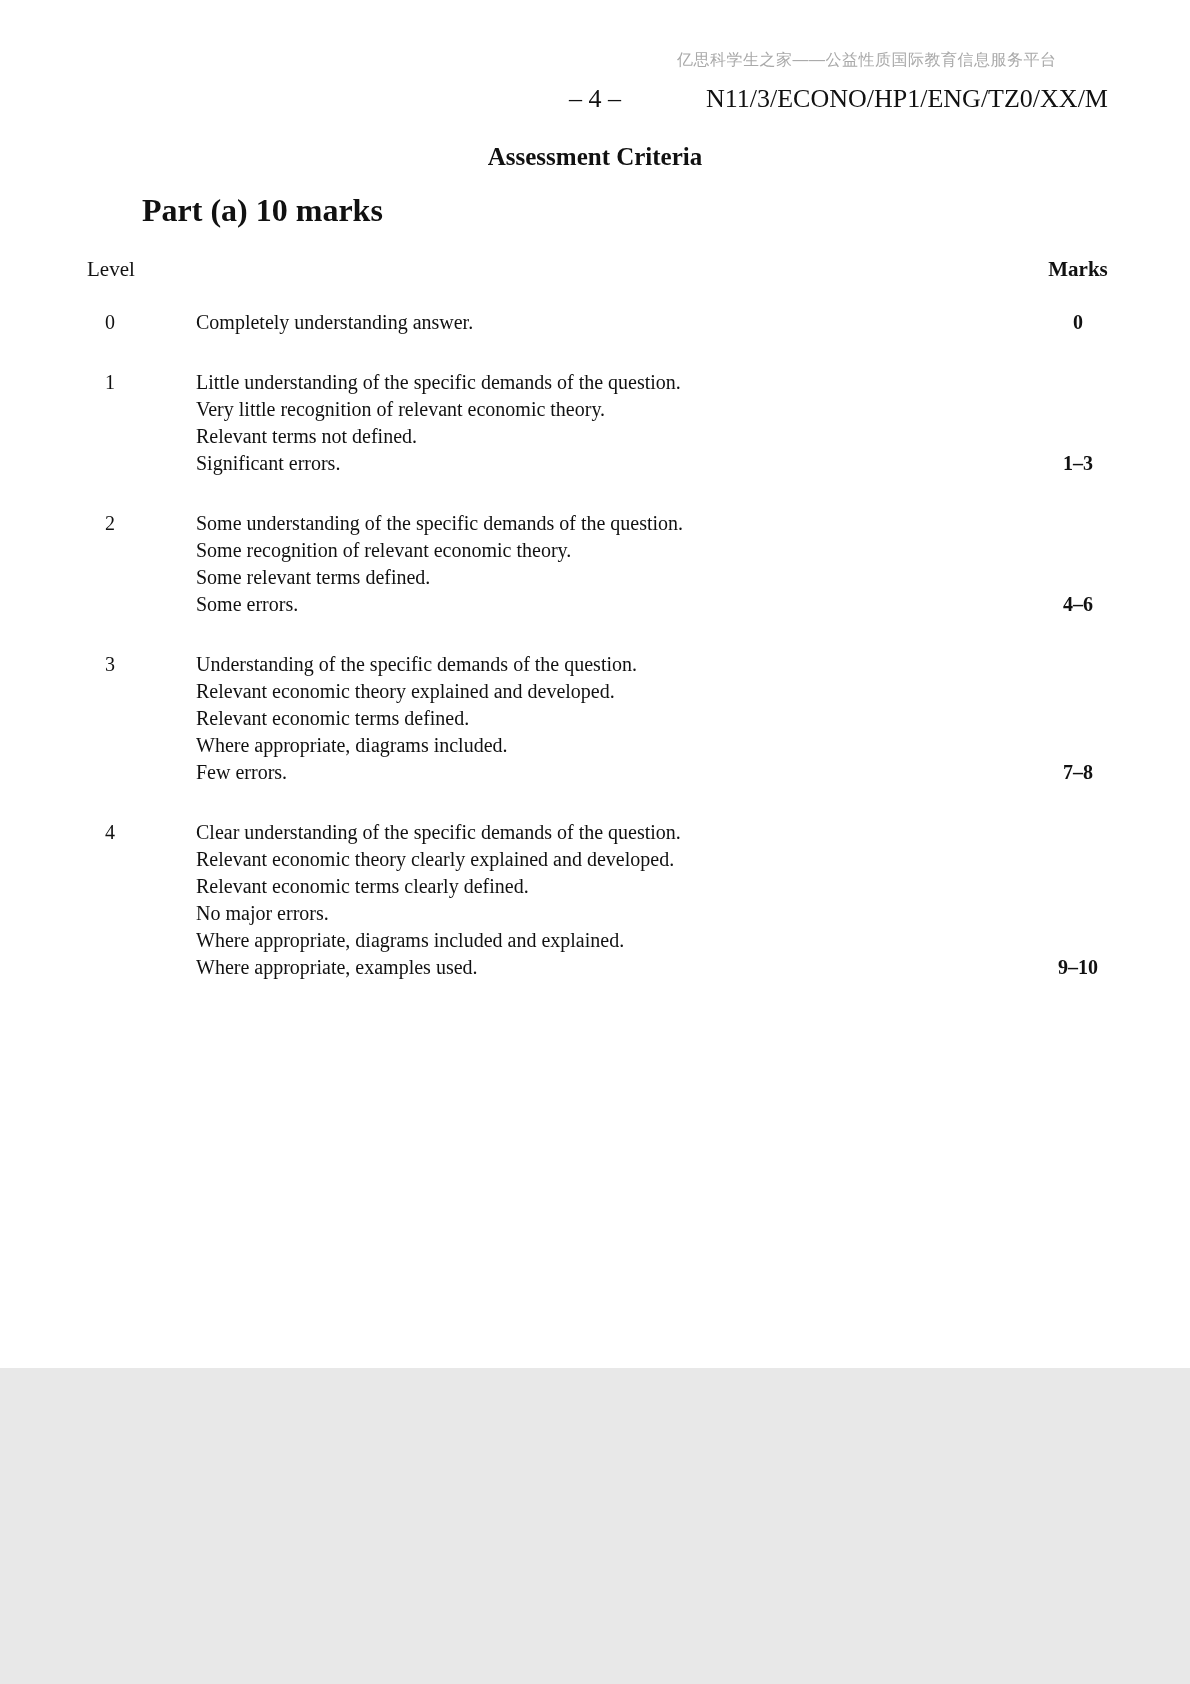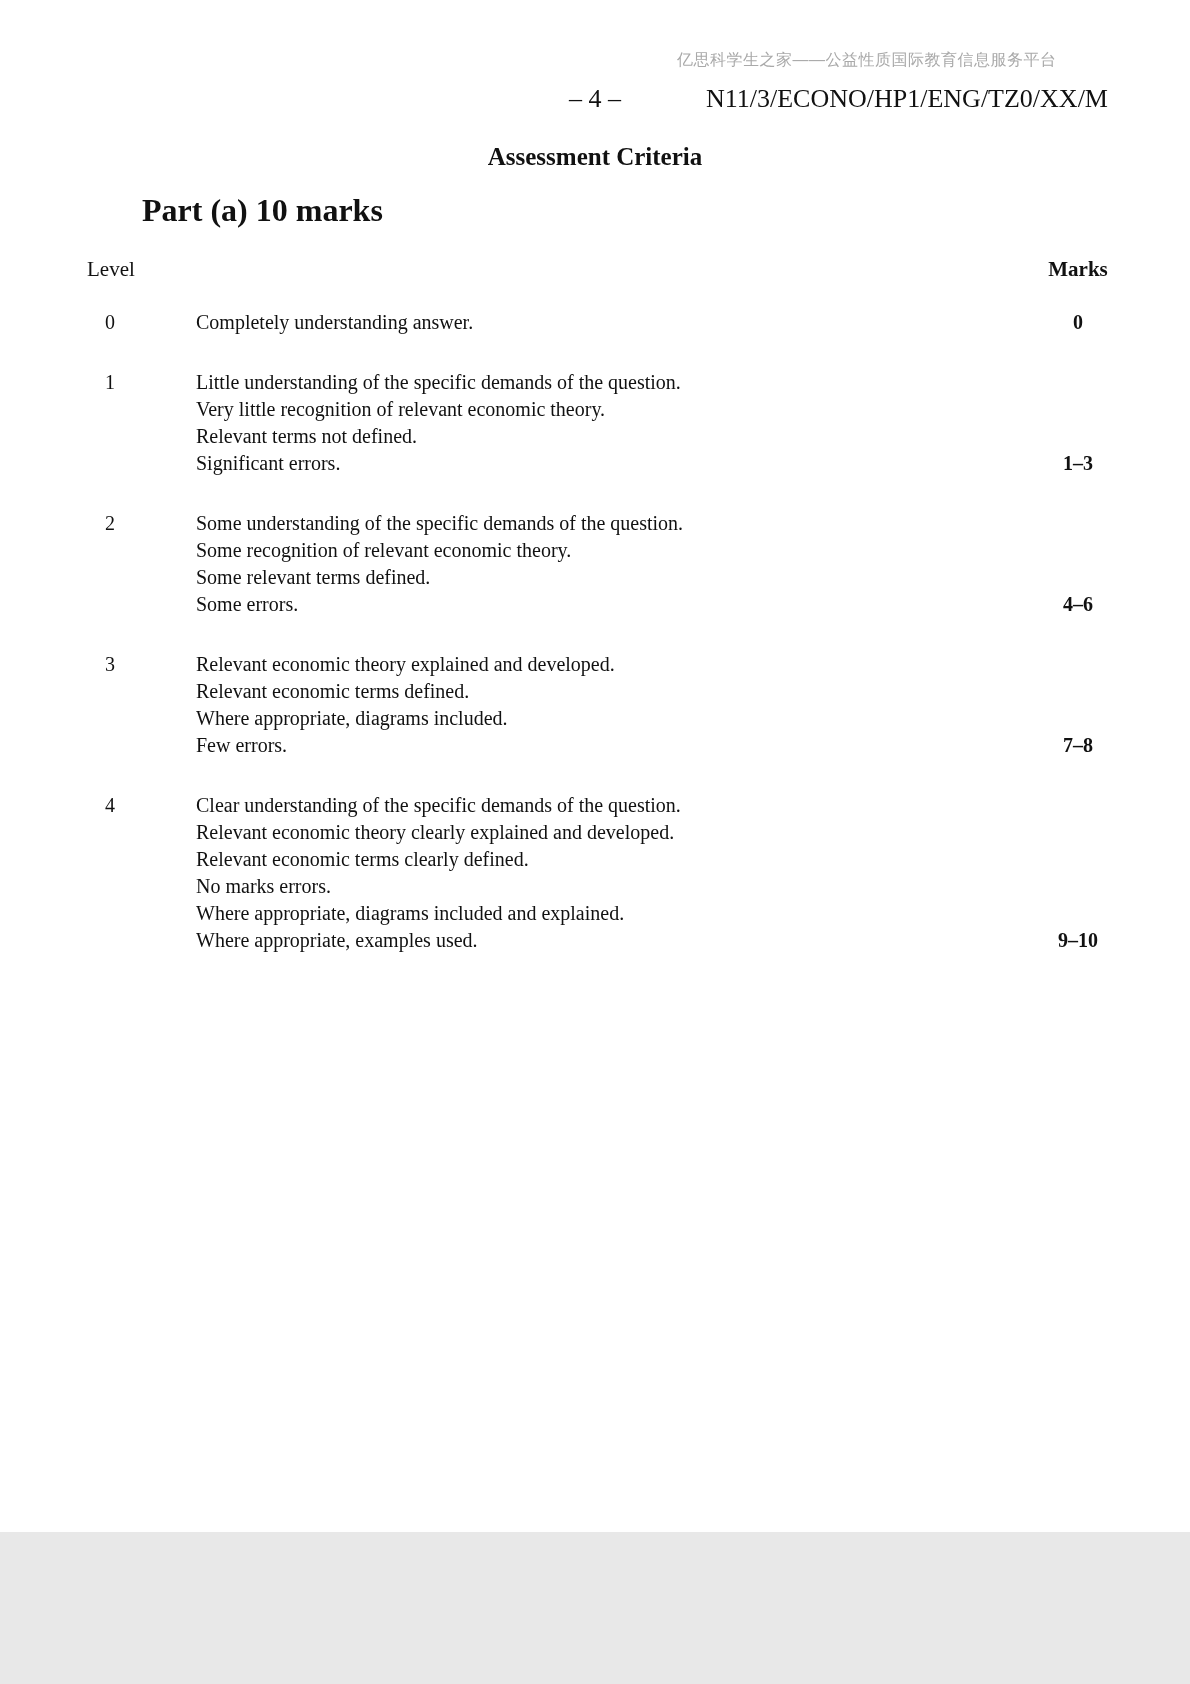--- a/index.html
+++ b/index.html
@@ -1,19 +1,19 @@
 <!DOCTYPE html>
 <html><head>
 <meta charset="utf-8">
 <style>
   html, body { margin: 0; padding: 0; background: #e8e8e8; }
   .page {
     position: relative;
     width: 1190px;
-    height: 1532px;
+    height: 1368px;
     margin: 0 auto;
     background: #ffffff;
     font-family: "Liberation Serif", serif;
     color: #111111;
     overflow: hidden;
   }
   .wm-top {
     position: absolute;
     left: 677px;
     top: 50px;
@@ -168,34 +168,35 @@
           <div class="line">Some understanding of the specific demands of the question.</div>
           <div class="line">Some recognition of relevant economic theory.</div>
           <div class="line">Some relevant terms defined.</div>
           <div class="line">Some errors.</div>
         </div>
         <div class="marks">4–6</div>
       </div>
       <div class="criteria-row">
         <div class="level-num">3</div>
         <div class="desc">
+          <div class="line">Understanding of the specific demands of the question.</div>
           <div class="line">Relevant economic theory explained and developed.</div>
           <div class="line">Relevant economic terms defined.</div>
           <div class="line">Where appropriate, diagrams included.</div>
           <div class="line">Few errors.</div>
         </div>
         <div class="marks">7–8</div>
       </div>
       <div class="criteria-row">
         <div class="level-num">4</div>
         <div class="desc">
           <div class="line">Clear understanding of the specific demands of the question.</div>
           <div class="line">Relevant economic theory clearly explained and developed.</div>
           <div class="line">Relevant economic terms clearly defined.</div>
-          <div class="line">No marks errors.</div>
+          <div class="line">No major errors.</div>
           <div class="line">Where appropriate, diagrams included and explained.</div>
           <div class="line">Where appropriate, examples used.</div>
         </div>
         <div class="marks">9–10</div>
       </div>
     </div>
 
   <div class="wm-bottom">eskedu. con</div>
 
 </div>

